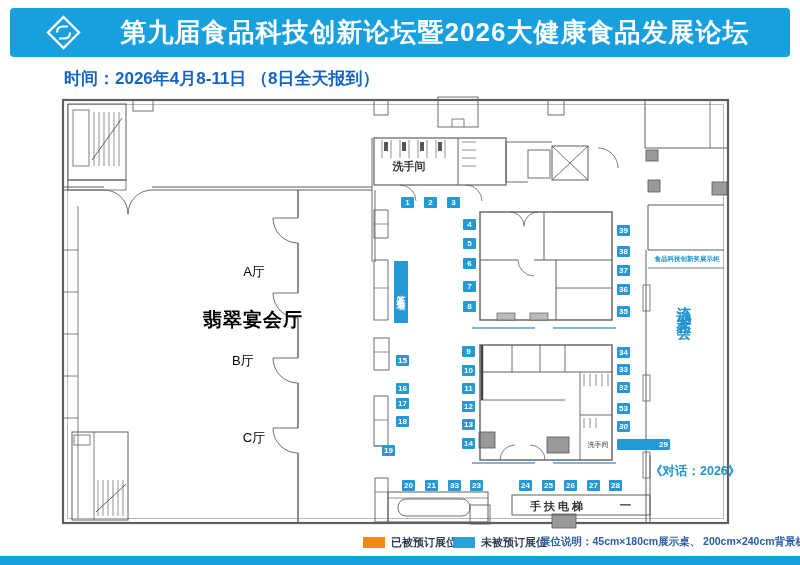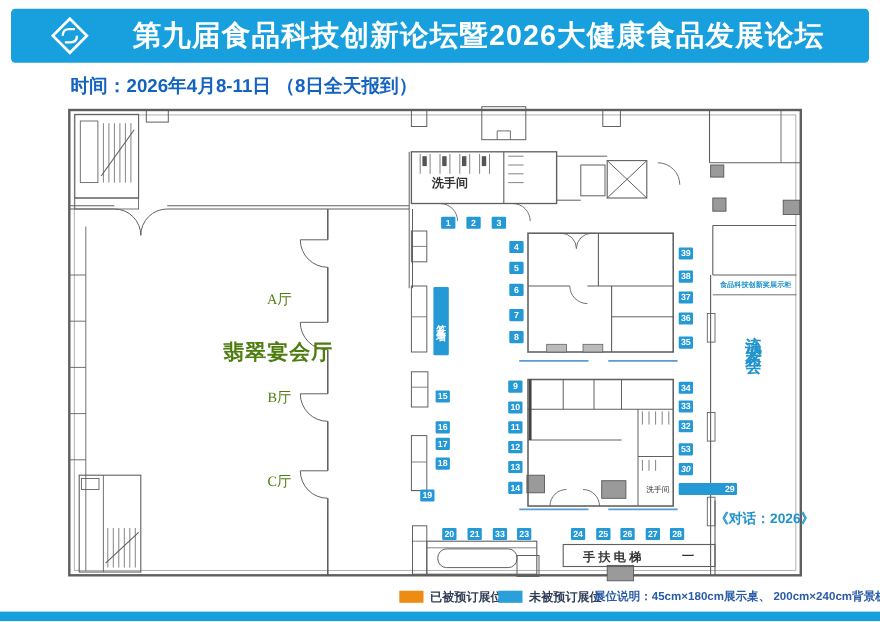--- a/index.html
+++ b/index.html
@@ -6,24 +6,24 @@
   #page{position:relative;width:800px;height:565px;background:#fff;overflow:hidden;
         font-family:"Liberation Sans","DejaVu Sans",sans-serif;}
   .abs{position:absolute;}
   
   #header{left:10px;top:8px;width:780px;height:49px;background:#17a0dd;border-radius:4px;}
   #title{left:90px;top:12px;width:690px;height:41px;line-height:41px;text-align:center;
          color:#fff;font-size:26px;font-weight:bold;letter-spacing:1px;white-space:nowrap;}
   #info-time{left:64px;top:67px;font-size:17px;font-weight:bold;color:#1563c0;white-space:nowrap;}
   #info-venue{left:464px;top:67px;font-size:17px;font-weight:bold;color:#1563c0;white-space:nowrap;}
   
-  .hall{font-family:Liberation Serif, serif;color:#4d7c0f;}
+  .hall{font-family:Liberation Sans, sans-serif;color:#000000;}
   #hall-a{left:232px;top:263px;width:44px;text-align:center;font-size:13px;}
   #hall-banquet{left:198px;top:307px;width:110px;text-align:center;font-size:19px;font-weight:bold;letter-spacing:1px;}
-  #hall-b{left:232px;top:352px;width:44px;text-align:center;font-size:13px;}
+  #hall-b{left:232px;top:352px;width:44px;text-align:left;font-size:13px;}
   #hall-c{left:232px;top:429px;width:44px;text-align:center;font-size:13px;}
   #wc-top{left:381px;top:159px;width:56px;text-align:center;font-size:11px;font-weight:bold;
           font-family:"Liberation Serif","DejaVu Serif",serif;color:#333;}
   #wc-inner{left:581px;top:440px;width:34px;text-align:center;font-size:7px;
           font-family:"Liberation Serif","DejaVu Serif",serif;color:#333;}
   #sign-wall{left:394px;top:261px;width:14px;height:62px;background:#2599d6;border-radius:1px;
           color:#fff;font-size:9px;font-weight:bold;writing-mode:vertical-rl;text-orientation:upright;
           letter-spacing:3px;text-align:center;line-height:14px;}
   #award-display{left:647px;top:255px;width:80px;text-align:center;font-size:6.5px;font-weight:bold;color:#2193cd;white-space:nowrap;overflow:visible;}
   #mobile-launch{left:674px;top:293px;height:90px;writing-mode:vertical-rl;text-orientation:upright;

